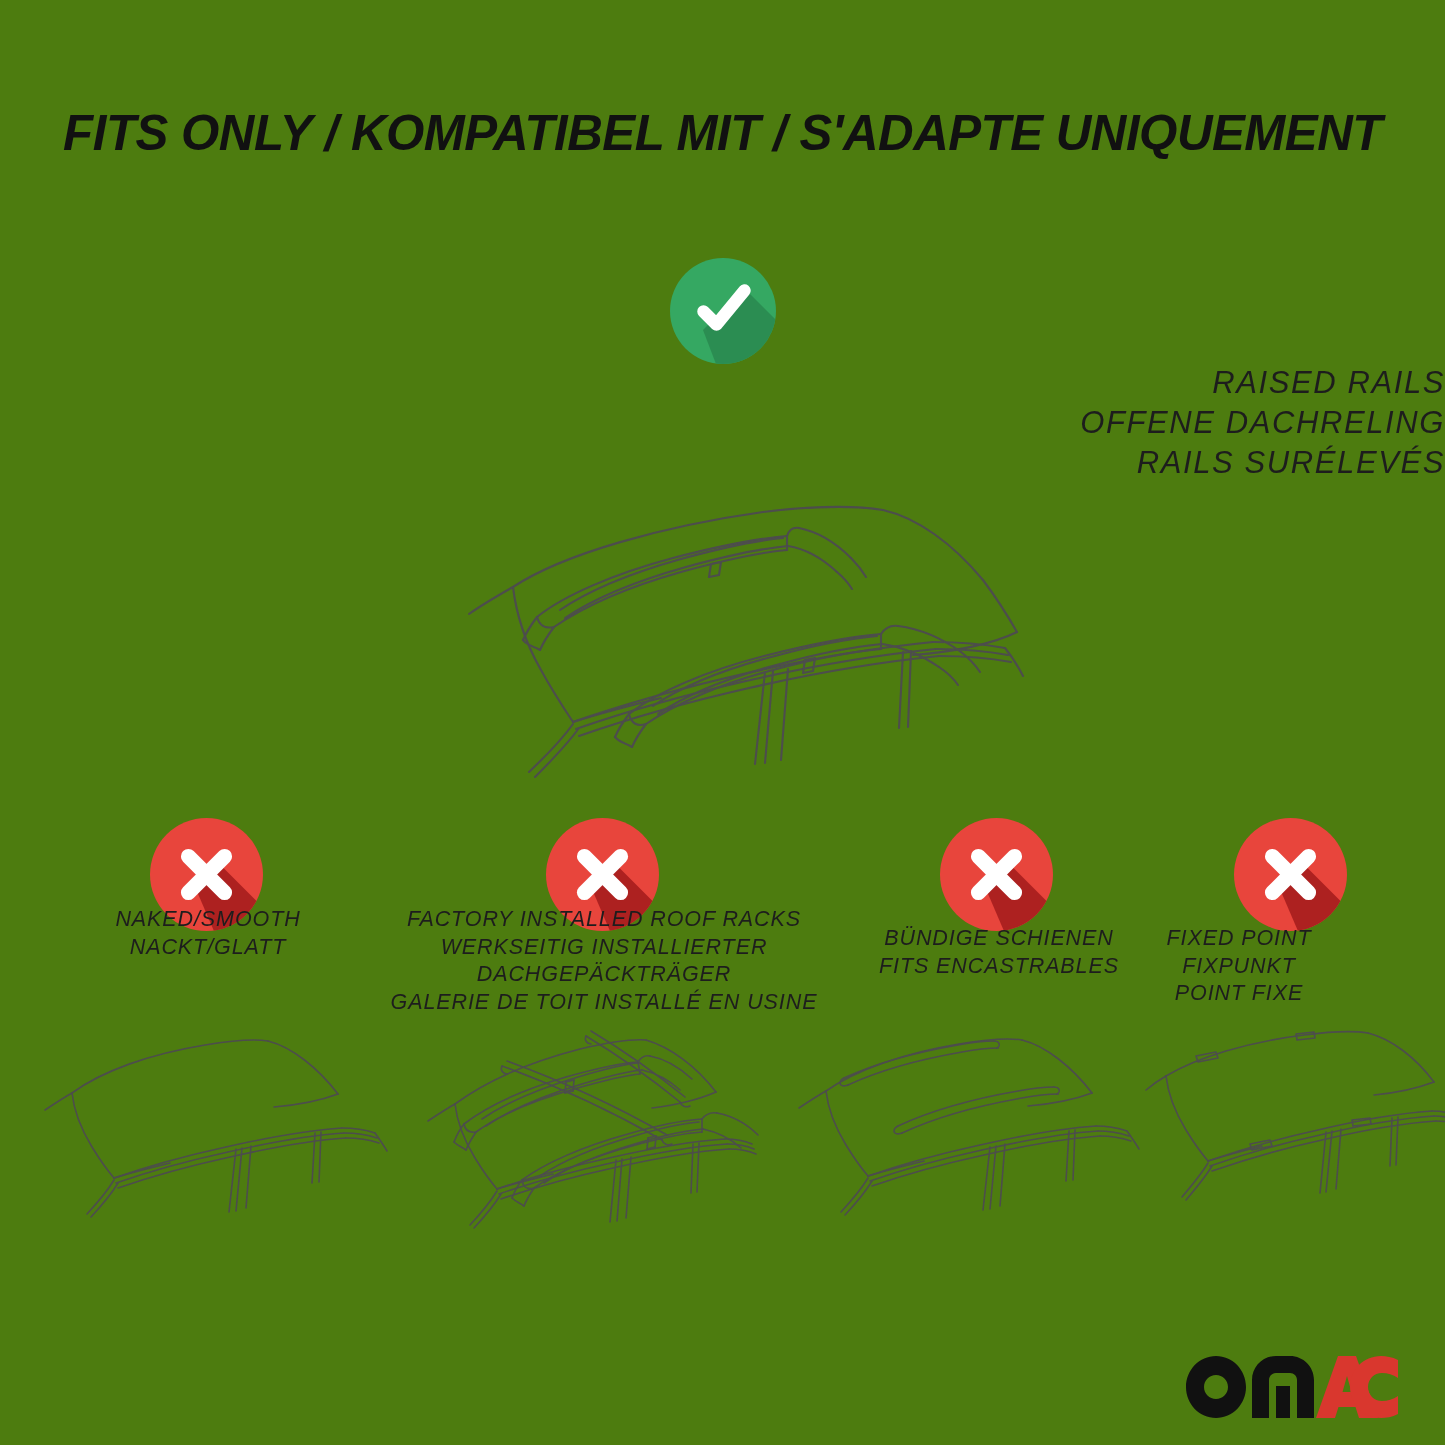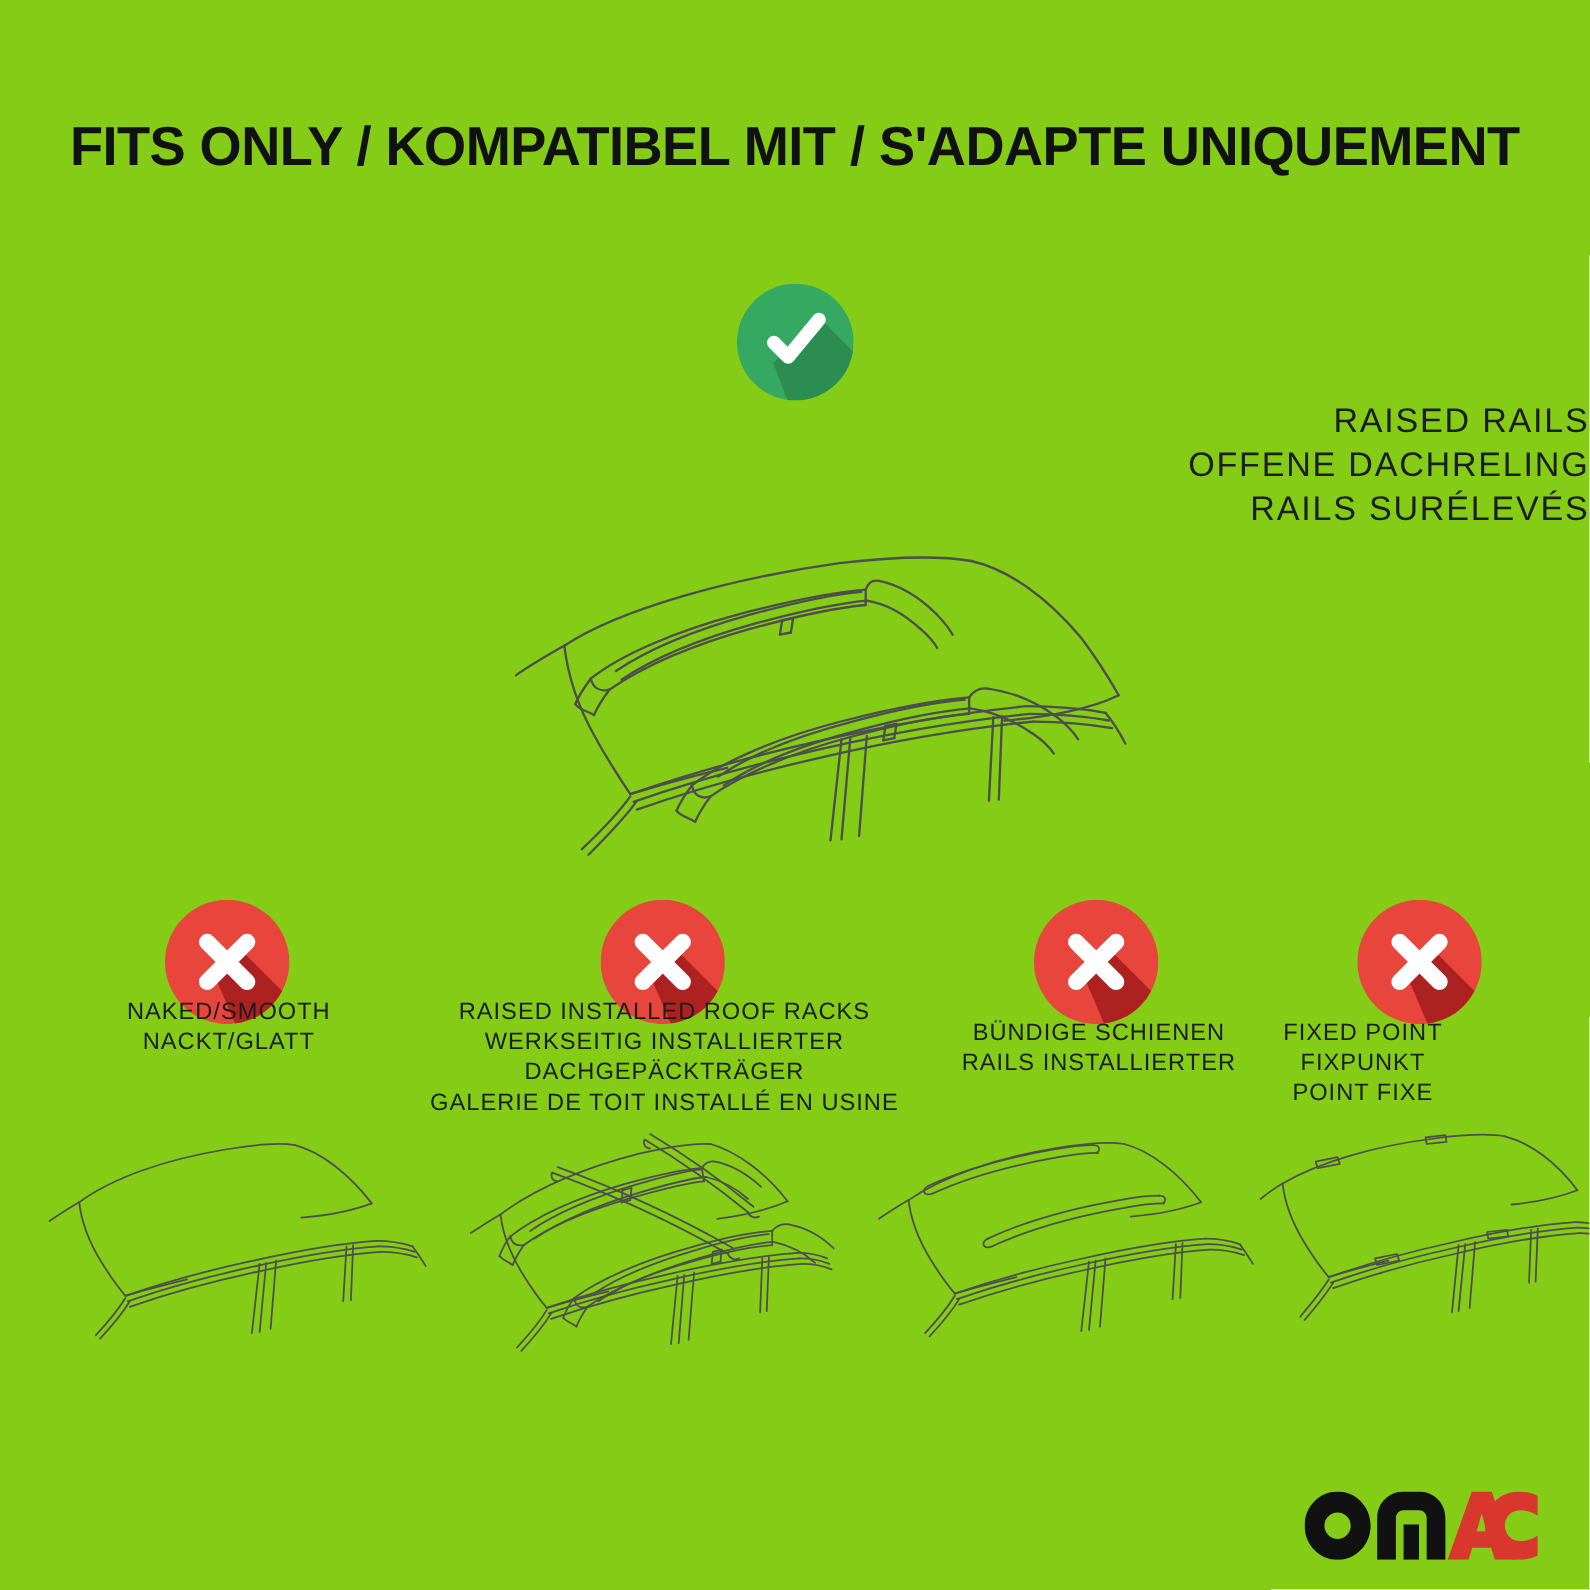--- a/index.html
+++ b/index.html
@@ -4,23 +4,24 @@
 <style>
   html, body {
     margin: 0;
     padding: 0;
     background: #ffffff;
   }
   #page {
     position: relative;
     width: 1445px;
     height: 1445px;
-    background: #84cc16;
+    background: #4d7c0f;
     font-family: "Liberation Sans", sans-serif;
     overflow: hidden;
+    font-style: italic;
   }
 
   
   #title {
     position: absolute;
     top: 104px;
     left: 0;
     width: 1445px;
     text-align: center;
     font-family: "Liberation Sans", sans-serif;
@@ -276,29 +277,29 @@
       </g>
     </svg>
   </div>
 
   <div class="col-label" style="top:906px; left:48px; width:320px;">
     <div>NAKED/SMOOTH</div>
     <div>NACKT/GLATT</div>
   </div>
 
   <div class="col-label" style="top:906px; left:378px; width:452px;">
-    <div>RAISED INSTALLED ROOF RACKS</div>
+    <div>FACTORY INSTALLED ROOF RACKS</div>
     <div>WERKSEITIG INSTALLIERTER</div>
     <div>DACHGEPÄCKTRÄGER</div>
     <div>GALERIE DE TOIT INSTALLÉ EN USINE</div>
   </div>
 
   <div class="col-label" style="top:925px; left:842px; width:314px;">
     <div>BÜNDIGE SCHIENEN</div>
-    <div>RAILS INSTALLIERTER</div>
+    <div>FITS ENCASTRABLES</div>
   </div>
 
   <div class="col-label" style="top:925px; left:1108px; width:262px;">
     <div>FIXED POINT</div>
     <div>FIXPUNKT</div>
     <div>POINT FIXE</div>
   </div>
 
   <div class="col-art" style="left:30px;">
     <svg class="art-svg" width="350" height="230" viewBox="0 0 350 230">

